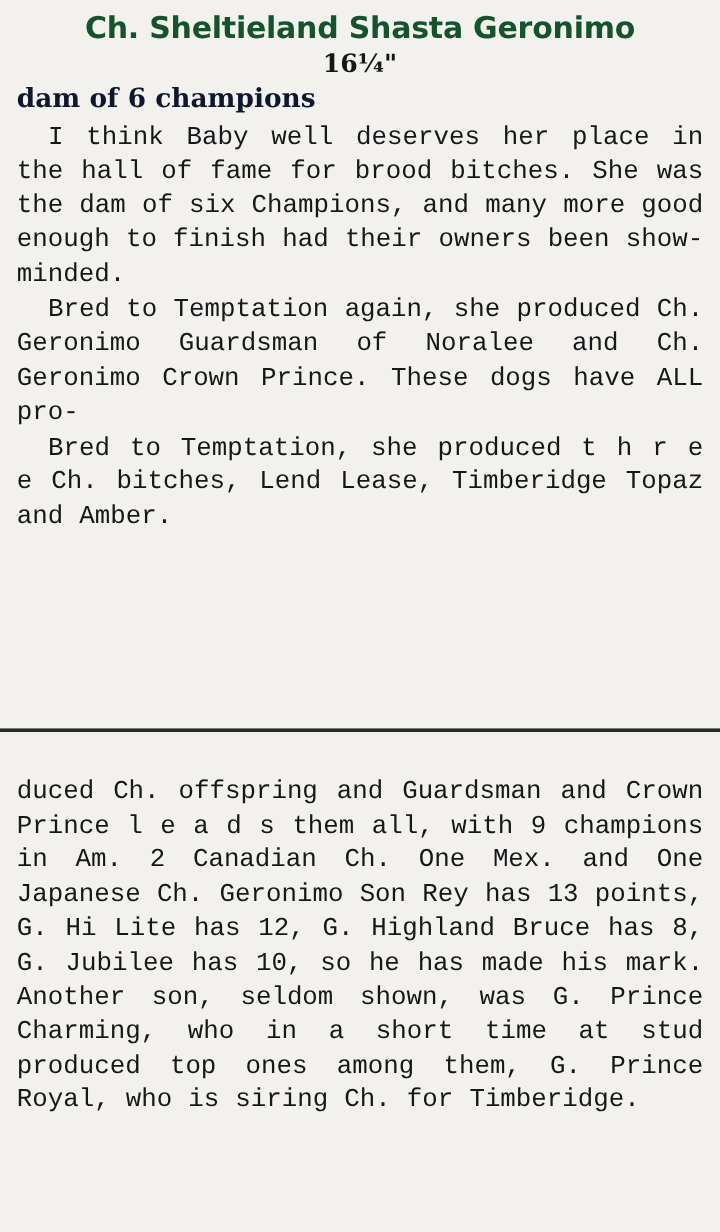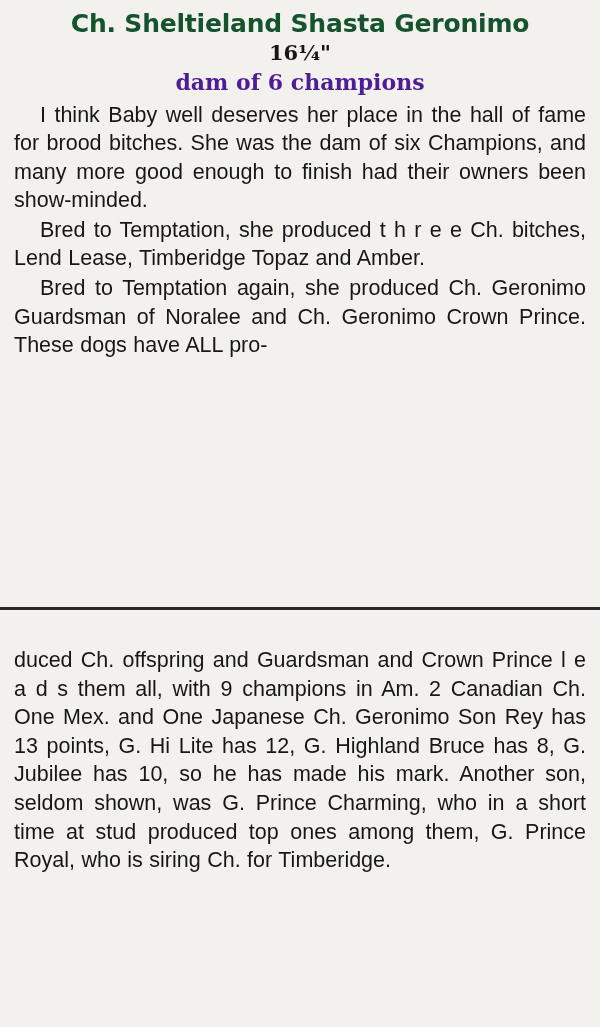--- a/index.html
+++ b/index.html
@@ -59,26 +59,25 @@
     font-size: 21px;
     text-align: center;
     color: #161616;
     margin: 2px 0 4px 0;
     letter-spacing: 0px;
   }
   .subhead {
     font-family: "DejaVu Serif", serif;
     font-weight: bold;
     font-size: 22px;
-    text-align: center;
-    color: #4c1d95;
+    color: #0f172a;
     margin: 4px 0 6px 0;
   }
   p.body {
-    font-family: Liberation Sans, sans-serif;
+    font-family: Liberation Mono, monospace;
     font-size: 21.5px;
     line-height: 1.33;
     color: #17171a;
     text-align: justify;
     text-align-last: left;
     margin: 0;
     text-indent: 26px;
     word-spacing: 0.5px;
     -webkit-font-smoothing: none;
   }
@@ -98,23 +97,23 @@
 
     <h1 class="headline">Ch. Sheltieland Shasta Geronimo</h1>
 
     <div class="subhead-size">16¼"</div>
 
     <div class="subhead">dam of 6 champions</div>
 
     <p class="body">I think Baby well deserves her place in the hall of fame for brood bitches. She was the dam of six Champions, and many more good enough to finish had their owners been show-minded.</p>
 
 
+    <p class="body">Bred to Temptation again, she produced Ch. Geronimo Guardsman of Noralee and Ch. Geronimo Crown Prince. These dogs have ALL pro-</p>
+
     <p class="body">Bred to Temptation, she produced t h r e e Ch. bitches, Lend Lease, Timberidge Topaz and Amber.</p>
-
-    <p class="body">Bred to Temptation again, she produced Ch. Geronimo Guardsman of Noralee and Ch. Geronimo Crown Prince. These dogs have ALL pro-</p>
 
   </div>
 
   <div class="column col-bottom">
 
     <p class="body noindent">duced Ch. offspring and Guardsman and Crown Prince l e a d s them all, with 9 champions in Am. 2 Canadian Ch. One Mex. and One Japanese Ch. Geronimo Son Rey has 13 points, G. Hi Lite has 12, G. Highland Bruce has 8, G. Jubilee has 10, so he has made his mark. Another son, seldom shown, was G. Prince Charming, who in a short time at stud produced top ones among them, G. Prince Royal, who is siring Ch. for Timberidge.</p>
 
   </div>
 
 </div>

